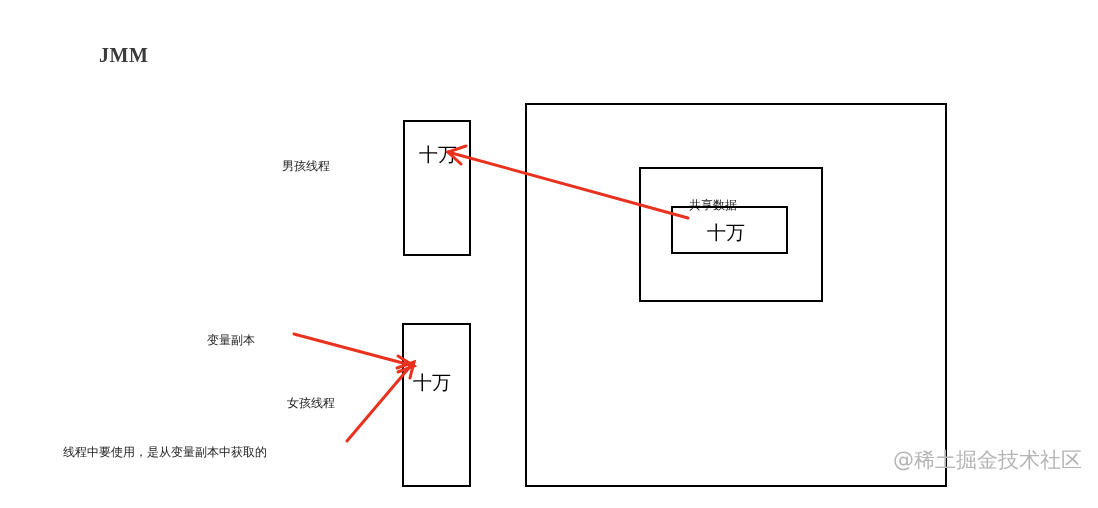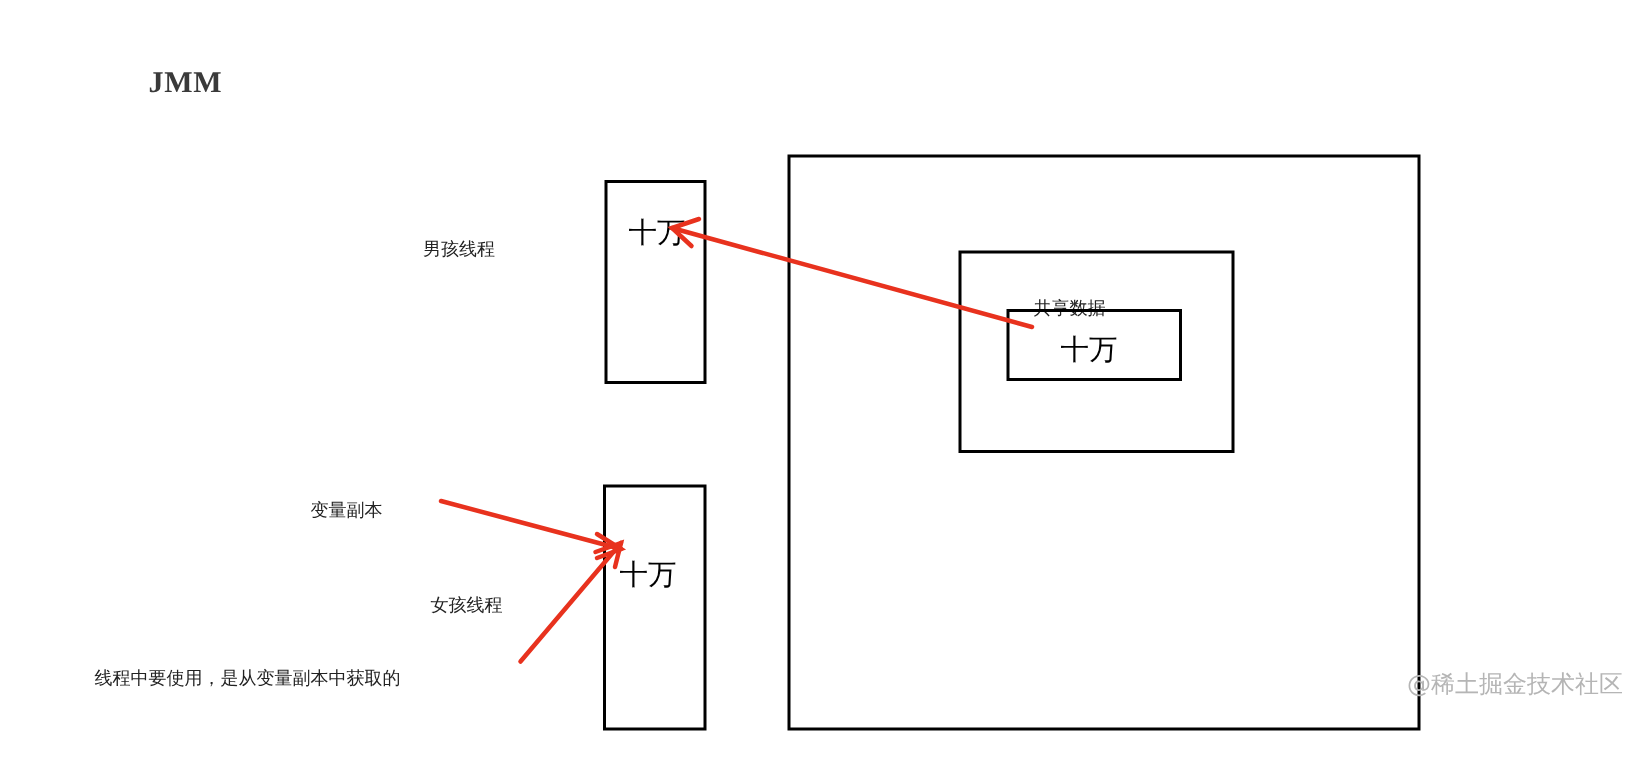--- a/index.html
+++ b/index.html
@@ -4,21 +4,21 @@
 <style>
   html, body { margin: 0; padding: 0; background: #ffffff; }
   body { width: 1098px; height: 508px; position: relative; overflow: hidden;
          font-family: "DejaVu Sans", "Liberation Sans", sans-serif; }
   .abs { position: absolute; }
   .title { left: 99px; top: 44px; font-size: 20px; font-weight: bold; color: #3a3a3a;
            font-family: Liberation Serif, serif; letter-spacing: 0.5px; }
   .box { position: absolute; border: 2px solid #000; box-sizing: border-box; background: transparent; }
   .label { position: absolute; font-size: 12px; color: #222; white-space: nowrap; }
   .value { position: absolute; font-size: 19px; color: #000000; white-space: nowrap; }
-  .watermark { position: absolute; right: 16px; top: 446px; font-size: 16px; color: #b5b5b5; white-space: nowrap; }
+  .watermark { position: absolute; right: 16px; top: 446px; font-size: 21px; color: #b5b5b5; white-space: nowrap; }
   svg.arrows { position: absolute; left: 0; top: 0; pointer-events: none; }
 </style>
 </head>
 <body>
 
 <div class="abs title">JMM</div>
 
 <div class="box" style="left:525px; top:103px; width:422px; height:384px;"></div>
 <div class="box" style="left:639px; top:167px; width:184px; height:135px;"></div>
 <div class="label" style="left:689px; top:185px;margin-top:12px;">共享数据</div>

